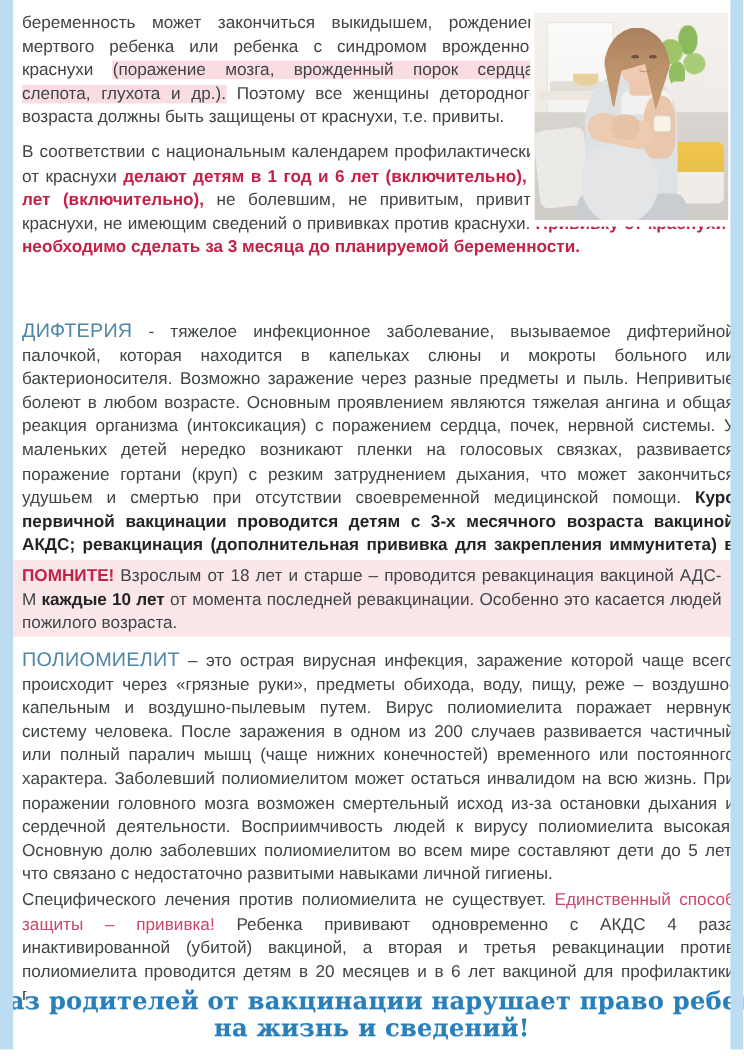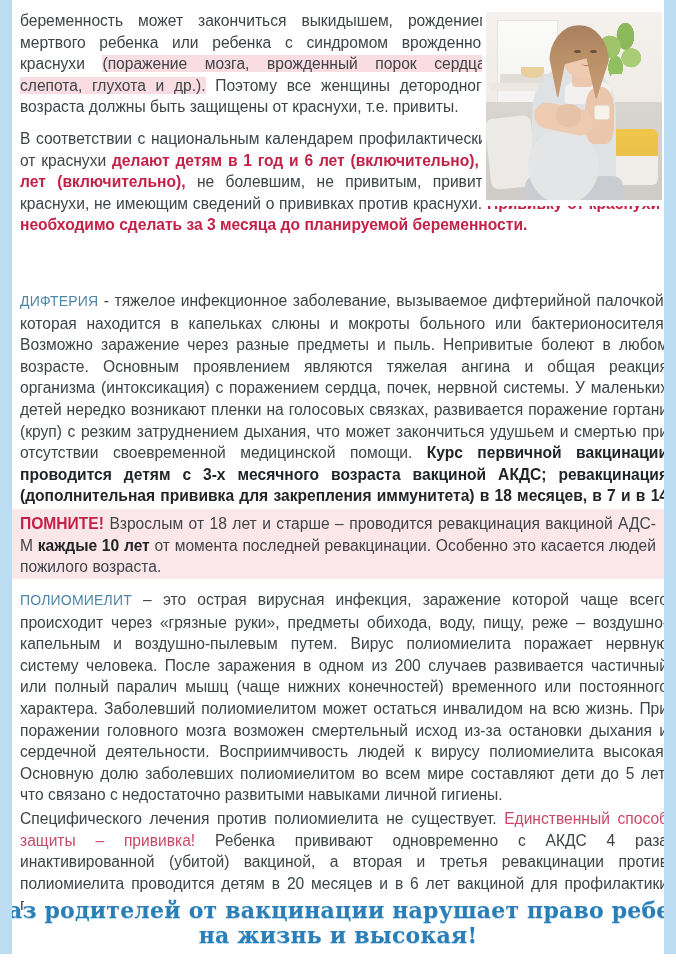--- a/index.html
+++ b/index.html
@@ -176,21 +176,21 @@
     text-align: justify;
     margin: 0;
   }
   .hl-pink { background: #f9dde2; }
   .red-bold { color: #c32148; font-weight: bold; }
   .blk-bold { color: #222426; font-weight: bold; }
   .rose { color: #c8486a; }
 
   .sec-head {
     color: #4e86a8;
-    font-size: 14px;
+    font-size: 18px;
     letter-spacing: .2px;
   }
 
   
   #block-rubella-1 {
     position: absolute;
     left: 8px;
     top: 10px;
     width: 470px;
   }
@@ -302,19 +302,19 @@
     <div class="remember-band">
       <p class="para"><span class="red-bold">ПОМНИТЕ!</span><span>  Взрослым от 18 лет и старше – проводится ревакцинация вакциной АДС-М </span><span class="blk-bold">каждые 10 лет</span><span> от момента последней ревакцинации. Особенно это касается людей пожилого возраста.</span></p>
     </div>
 
     <p class="para" id="block-polio"><span class="sec-head">ПОЛИОМИЕЛИТ</span><span> – </span><span>это острая вирусная инфекция, заражение которой чаще всего происходит через «грязные руки», предметы обихода, воду, пищу, реже – воздушно-капельным и воздушно-пылевым путем. Вирус полиомиелита поражает нервную систему человека. После заражения в одном из 200 случаев развивается частичный или полный паралич мышц (чаще нижних конечностей) временного или постоянного характера. Заболевший полиомиелитом может остаться инвалидом на всю жизнь. При поражении головного мозга возможен смертельный исход из-за остановки дыхания и сердечной деятельности. Восприимчивость людей к вирусу полиомиелита высокая.  Основную долю заболевших полиомиелитом во всем мире составляют дети до 5 лет, что связано с недостаточно развитыми навыками личной гигиены.</span></p>
 
     <p class="para" id="block-polio-2"><span>Специфического лечения против полиомиелита не существует.  </span><span class="rose">Единственный способ защиты – прививка!</span><span>  Ребенка прививают одновременно с АКДС 4 раза инактивированной (убитой) вакциной, а  вторая и третья ревакцинации  против полиомиелита проводится детям в 20 месяцев и в 6 лет вакциной для профилактики полиомиелита (живой).</span></p>
 
     <div class="banner">
       <div class="banner-line">Отказ родителей от вакцинации нарушает право ребенка</div>
-      <div class="banner-line">на жизнь и высокая!</div>
+      <div class="banner-line">на жизнь и сведений!</div>
     </div>
 
   </div>
 
   <div class="edge-bottom"></div>
 </div>
 
 </body></html>

